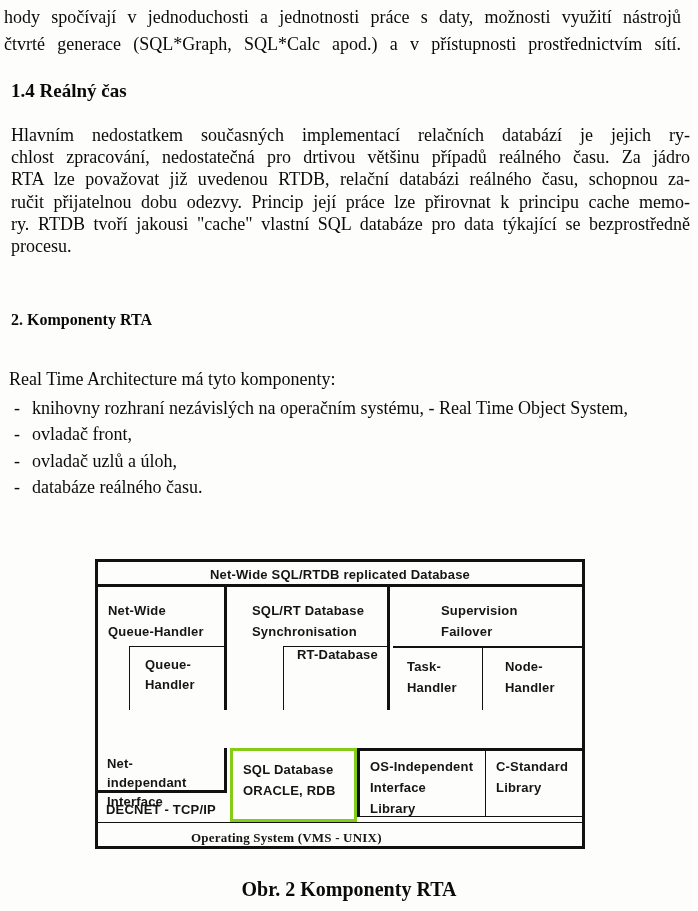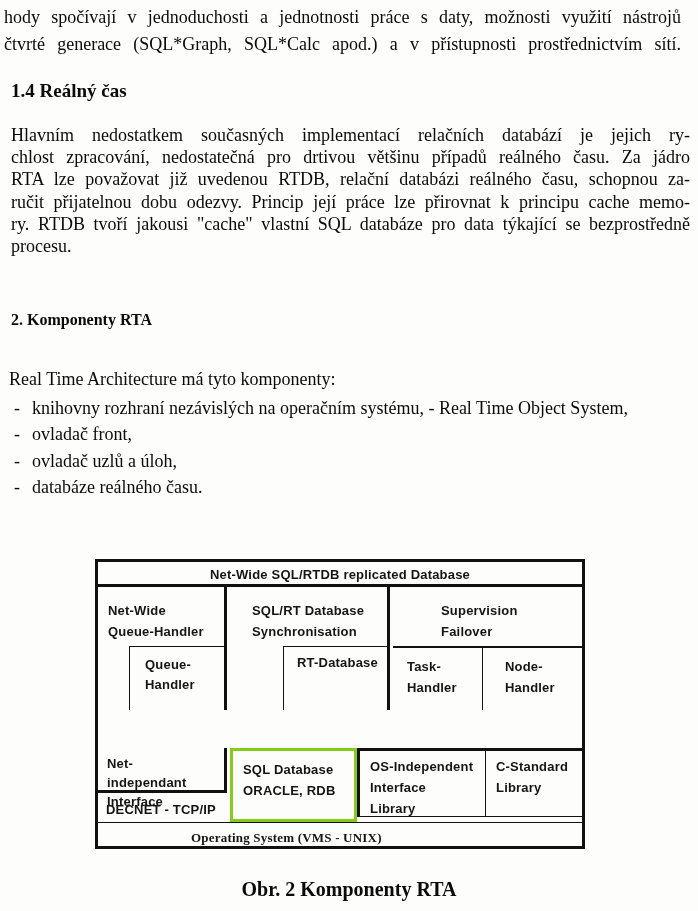--- a/index.html
+++ b/index.html
@@ -39,21 +39,21 @@
   #dg .abs { box-sizing:border-box; }
   .dg-topbar { left:0; right:0; top:0; height:25px; border-bottom:3px solid #111; text-align:center; padding-top:5px; }
   .dg-cellA { left:0; top:25px; width:129px; height:123px; border-right:3px solid #111; }
   .dg-cellB { left:132px; top:25px; width:160px; height:123px; border-right:3px solid #111; }
   .dg-cellC { left:295px; top:25px; right:0; height:123px; }
   .dg-hdr { line-height:21px; }
   .hdrA { left:10px; top:13px; }
   .hdrB { left:22px; top:13px; }
   .hdrC { left:48px; top:13px; }
   .dg-boxA { left:31px; top:59px; right:0; bottom:0; border-top:1px solid #111; border-left:1px solid #111; padding:8px 16px 0 15px; line-height:20px; }
-  .dg-boxB { left:53px; top:59px; right:0; bottom:0; border-top:1px solid #111; border-left:1px solid #111; padding:8px 0 0 13px; }
+  .dg-boxB { left:53px; top:59px; right:0; bottom:0; border-top:1px solid #111; border-left:1px solid #111; padding:0 0 0 13px; }
   .dg-subC { left:0; top:59px; right:0; bottom:0; border-top:2px solid #111; }
   .dg-subC .vdiv { left:89px; top:0; bottom:0; width:1px; background:#111; }
   .tasktxt { left:14px; top:8px; line-height:21px; }
   .nodetxt { left:112px; top:8px; line-height:21px; }
   .dg-rto { left:0; right:0; top:150px; height:36px; border-top:1px solid #111; border-bottom:1px solid #111; padding:12px 0 0 93px; }
   .dg-b1 { left:0; top:186px; width:129px; height:45px; border-right:3px solid #111; border-bottom:3px solid #111; padding:6px 16px 0 9px; line-height:19px; }
   .dg-b2 { left:132px; top:186px; width:127px; height:74px; border:3px solid #84cc16; padding:8px 0 0 10px; line-height:21px; }
   .dg-r3 { left:259px; top:186px; right:0; height:69px; border-top:3px solid #111; border-left:3px solid #111; border-bottom:1px solid #111; }
   .dg-r3 .vdiv { left:125px; top:0; bottom:0; width:1px; background:#111; }
   .b3txt { left:10px; top:5px; line-height:21px; }

